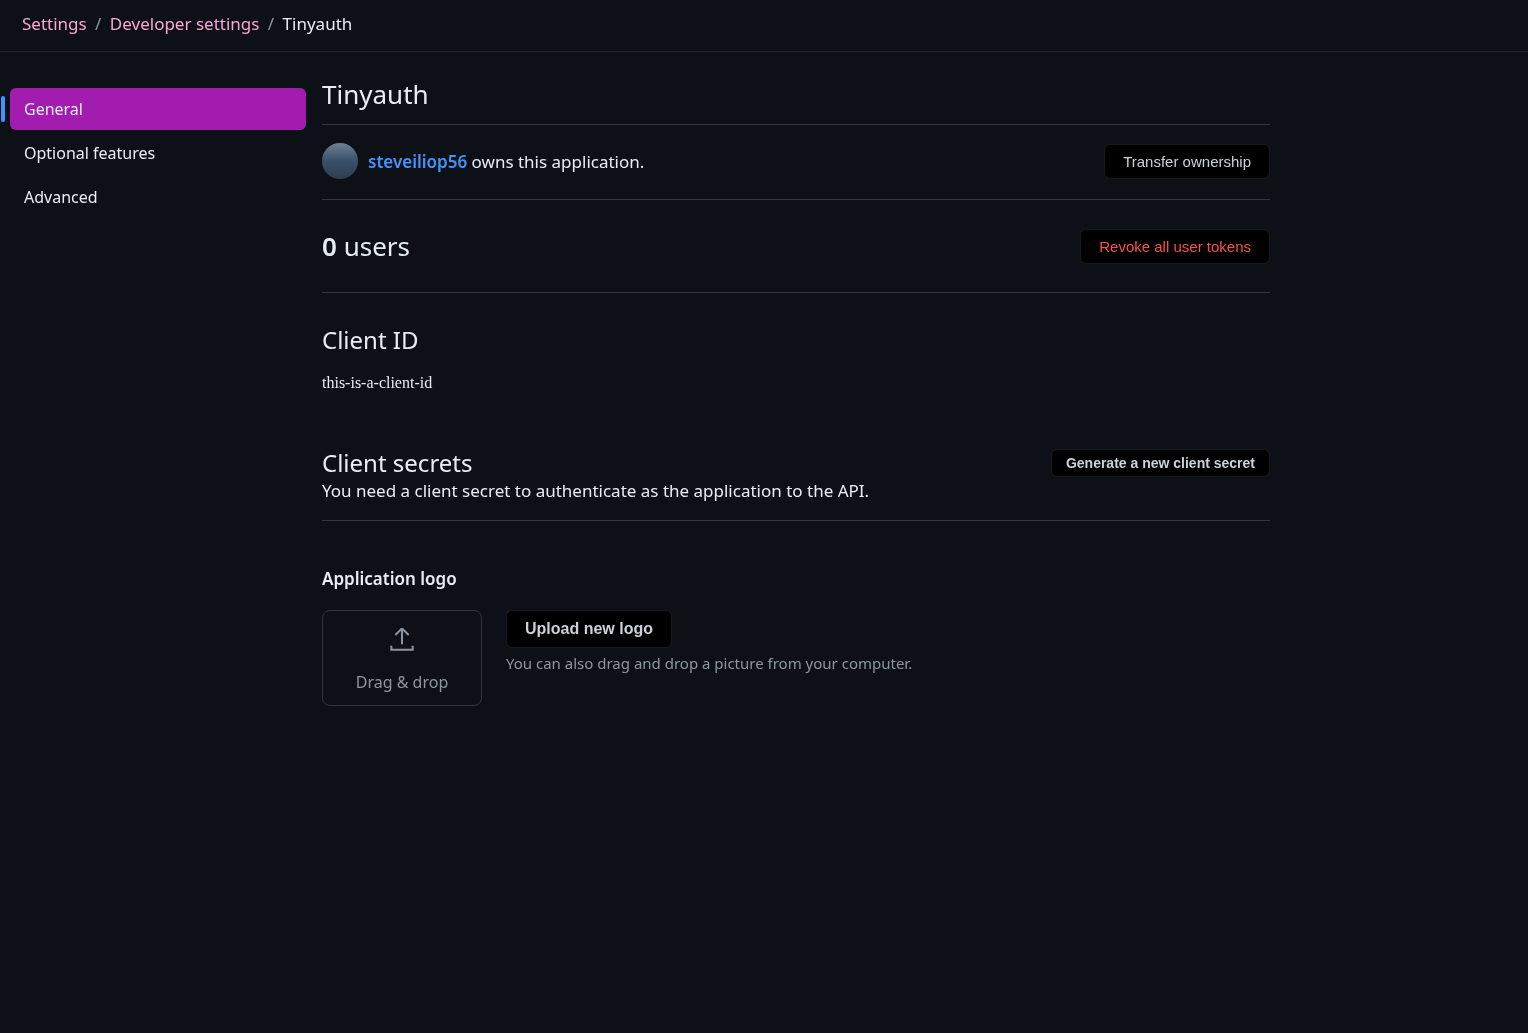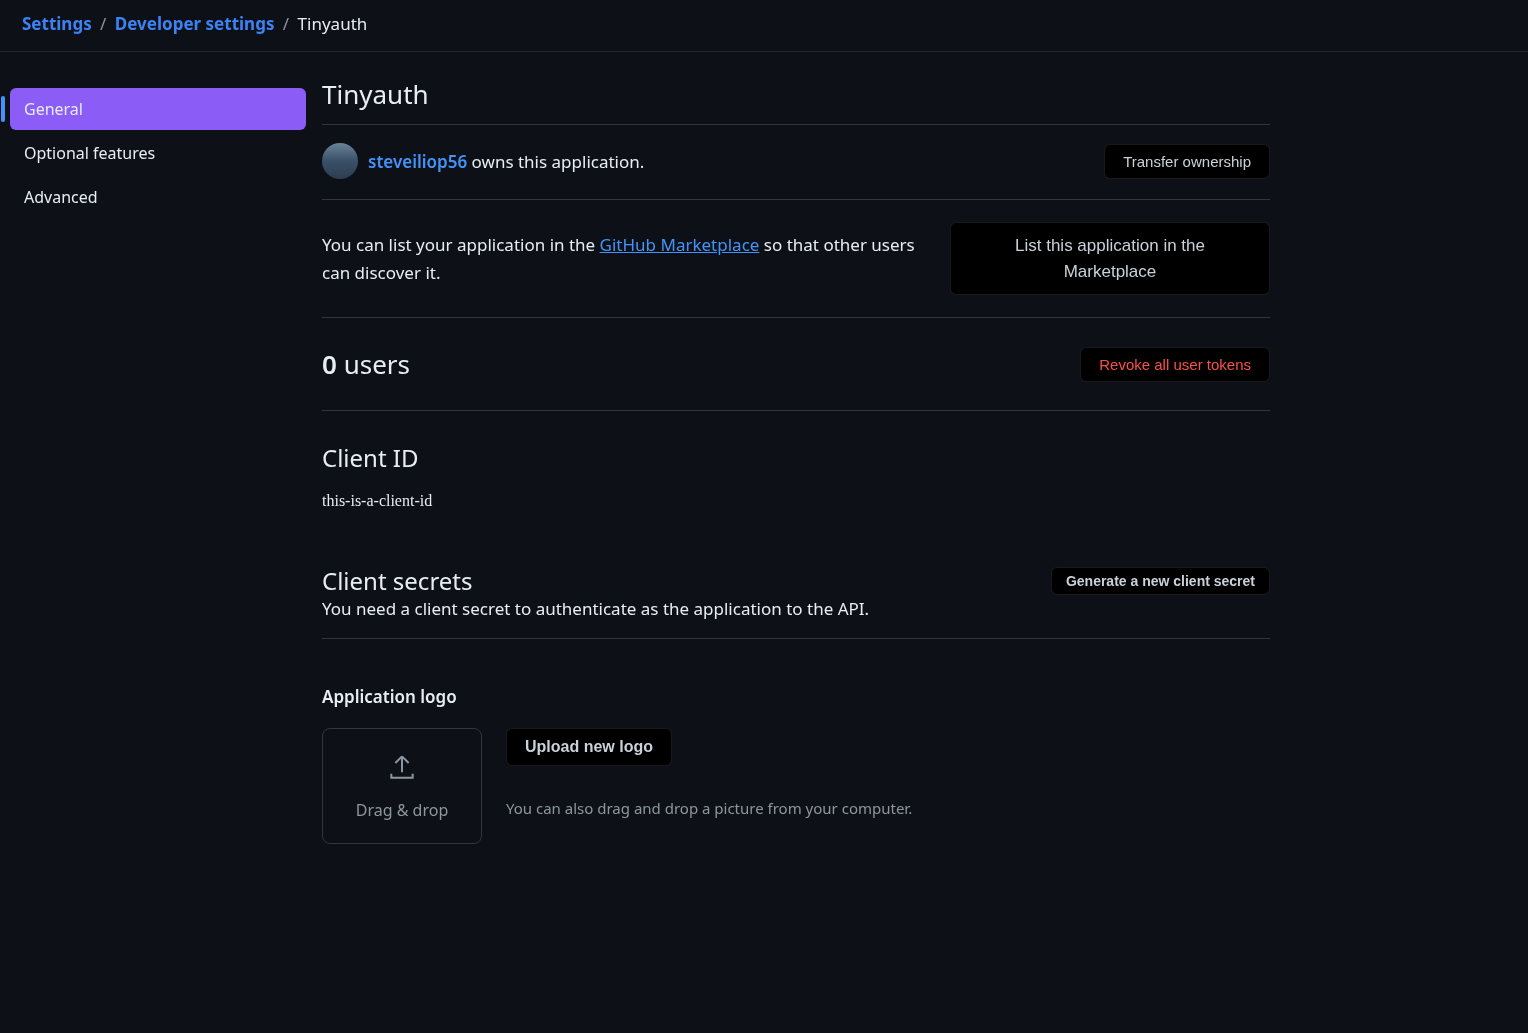--- a/index.html
+++ b/index.html
@@ -12,23 +12,22 @@
       color: #e6edf3;
       font-family: -apple-system, BlinkMacSystemFont, "Segoe UI", "Noto Sans", Helvetica, Arial, sans-serif;
       font-size: 14px;
     }
     .breadcrumb {
       padding: 12px 22px 16px 22px;
       border-bottom: 1px solid #21262d;
       font-size: 17px;
     }
     .breadcrumb a {
-      color: #3b82f6;
+      color: #f9a8d4;
       text-decoration: none;
-      font-weight: bold;
     }
     .breadcrumb .sep {
       color: #8d96a0;
       margin: 0 4px;
     }
     .breadcrumb .current {
       color: #e6edf3;
     }
     .container {
       display: flex;
@@ -44,21 +43,21 @@
       padding: 10px 14px;
       color: #e6edf3;
       text-decoration: none;
       border-radius: 6px;
       font-size: 16px;
       margin-bottom: 2px;
       position: relative;
       cursor: pointer;
     }
     .sidebar-item.active {
-      background-color: #8b5cf6;
+      background-color: #a21caf;
     }
     .sidebar-item.active::before {
       content: "";
       position: absolute;
       left: -9px;
       top: 8px;
       bottom: 8px;
       width: 4px;
       background-color: #4493f8;
       border-radius: 2px;
@@ -197,38 +196,38 @@
       font-size: 17px;
       font-weight: 600;
       margin-bottom: 20px;
     }
     .logo-row {
       display: flex;
       gap: 24px;
     }
     .dropzone {
       width: 160px;
-      height: 116px;
+      height: 96px;
       border: 1px solid #30363d;
       border-radius: 8px;
       display: flex;
       flex-direction: column;
       align-items: center;
       justify-content: center;
       gap: 12px;
       color: #8d96a0;
       cursor: pointer;
     }
     .dropzone-label {
       font-size: 16px;
     }
     .upload-col {
       display: flex;
       flex-direction: column;
-      gap: 32px;
+      gap: 5px;
       justify-content: flex-start;
     }
     .btn-upload {
       align-self: flex-start;
       padding: 9px 18px;
       font-size: 16px;
       font-weight: 600;
     }
     .upload-hint {
       color: #8d96a0;
@@ -272,26 +271,20 @@
     <div class="owner-row">
       <div class="owner-info">
         <div class="avatar"></div>
         <span>
           <a href="#" class="owner-link">steveiliop56</a><span class="owner-text"> owns this application.</span>
         </span>
       </div>
       <button class="btn">Transfer ownership</button>
     </div>
 
-    <div class="marketplace-row">
-      <div class="marketplace-text">
-        <span>You can list your application in the </span><a href="#" class="inline-link">GitHub Marketplace</a><span> so that other users can discover it.</span>
-      </div>
-      <button class="btn btn-big">List this application in the Marketplace</button>
-    </div>
 
     <div class="users-row">
       <div class="users-count">
         <span class="num">0</span><span class="label"> users</span>
       </div>
       <button class="btn btn-danger-text">Revoke all user tokens</button>
     </div>
 
     <div class="section">
       <h2 class="section-heading">Client ID</h2>

